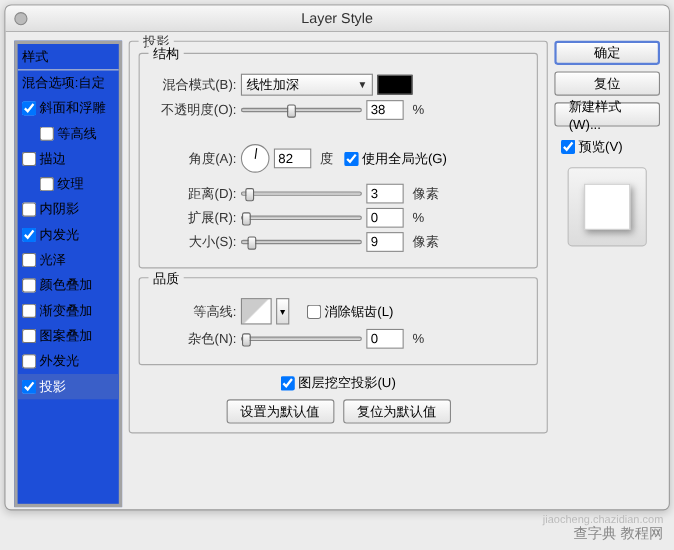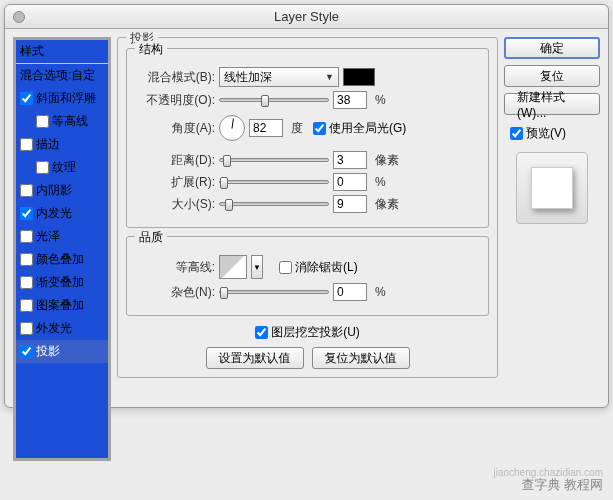--- a/index.html
+++ b/index.html
@@ -1,17 +1,17 @@
 <!DOCTYPE html>
 <html><head>
 <meta charset="utf-8">
 <style>
 * { box-sizing: border-box; margin: 0; padding: 0; font-family: "SimSun", sans-serif; font-size: 12px; }
 body { background: #ececec; width: 613px; height: 500px; position: relative; user-select: none; }
-.window { position: absolute; left: 4px; top: 4px; width: 605px; height: 404px; background: #ededed; border: 1px solid #999; border-radius: 6px; box-shadow: 0 2px 8px rgba(0,0,0,0.2); }
+.window { position: absolute; left: 4px; top: 4px; width: 605px; height: 460px; background: #ededed; border: 1px solid #999; border-radius: 6px; box-shadow: 0 2px 8px rgba(0,0,0,0.2); }
 .titlebar { height: 24px; background: linear-gradient(#f8f8f8,#e0e0e0); border-bottom: 1px solid #aaa; border-radius: 6px 6px 0 0; display: flex; align-items: center; justify-content: center; position: relative; }
 .close-dot { position: absolute; left: 8px; top: 6px; width: 12px; height: 12px; border-radius: 50%; background: #bbb; border: 1px solid #888; }
 .title { font-size: 13px; color: #333; }
 .content { display: flex; padding: 8px; gap: 6px; }
 .sidebar { width: 98px; background: #1d4ed8; border: 3px solid #a3a3a3; height: 424px; overflow: hidden; }
 .sidebar-head { padding: 3px 4px; border-bottom: 1px solid #ccc; }
 .sidebar-item { padding: 3px 4px; display: flex; align-items: center; gap: 3px; white-space: nowrap; }
 .sidebar-item.indent { padding-left: 20px; }
 .sidebar-item.sel { background: #3a5fc8; color: #fff; }
 .sidebar-item input[type="checkbox"] { margin: 0; }
@@ -128,21 +128,21 @@
 
           <div class="row">
             <span class="lbl lbl-w1">不透明度(O):</span>
             <div class="slider" style="width:110px">
                 <div class="slider-thumb" style="left:38%"></div>
               </div>
             <input class="numbox" value="38" style="">
             <span class="unit">%</span>
           </div>
 
-          <div class="row" style="margin-top:6px">
+          <div class="row" style="margin-top:22px">
             <span class="lbl lbl-w1">角度(A):</span>
             <div class="angle-dial"></div>
             <input class="numbox" value="82" style="">
             <span class="unit">度</span>
             <label class="cb" style="margin-left:6px">
               <input type="checkbox" checked="" style="">
                 <span>使用全局光(G)</span>
             </label>
           </div>
 

